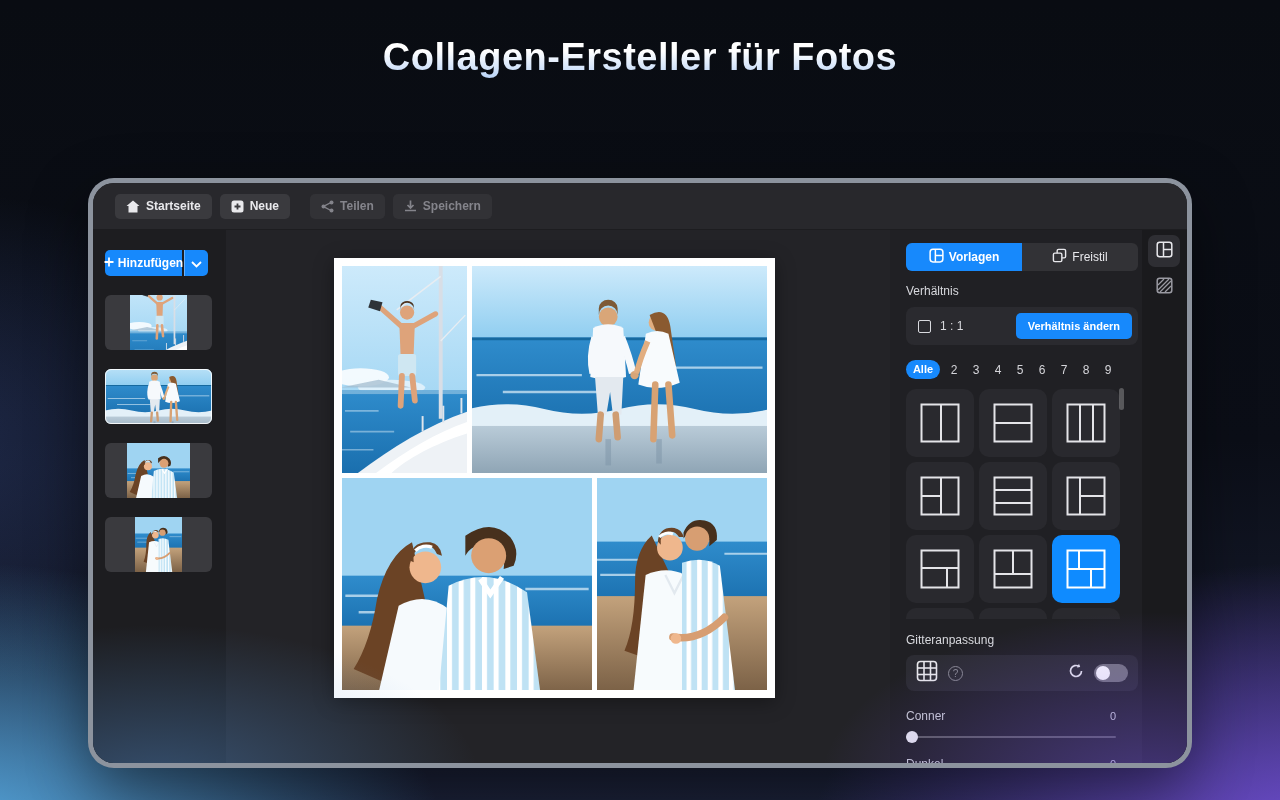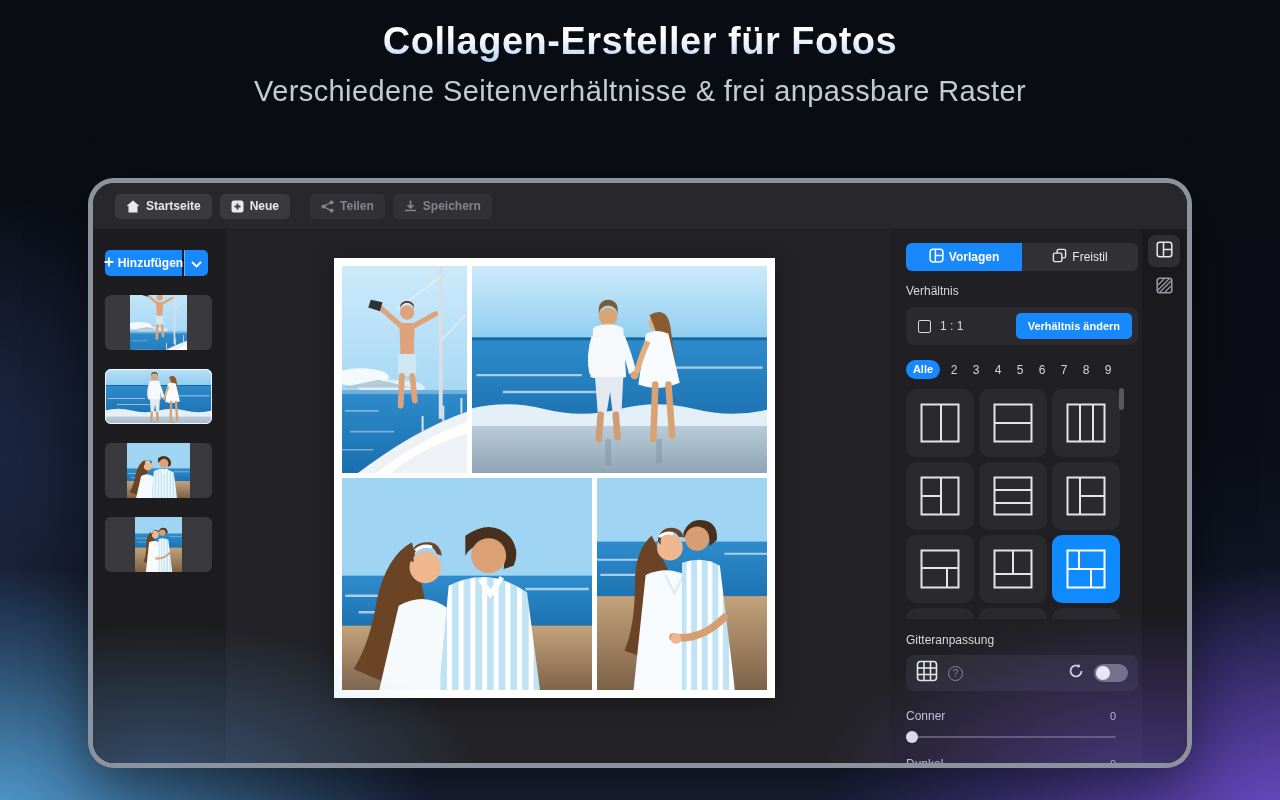--- a/index.html
+++ b/index.html
@@ -6,21 +6,21 @@
   html,body { width:1280px; height:800px; overflow:hidden; }
   body {
     font-family:"Liberation Sans", sans-serif;
     background:
       radial-gradient(900px 520px at -4% 106%, rgba(92,183,242,.95), rgba(92,183,242,0) 55%),
       radial-gradient(940px 540px at 104% 108%, rgba(123,84,232,.97), rgba(123,84,232,0) 56%),
       radial-gradient(700px 420px at -8% 55%, rgba(80,110,200,.30), rgba(80,110,200,0) 60%),
       linear-gradient(180deg,#090c12 0%,#0b0e17 55%,#1a2036 100%);
     position:relative;
   }
-  .hero { text-align:center; padding-top:20px; position:relative; z-index:2;}
+  .hero { text-align:center; padding-top:36px; position:relative; z-index:2;}
   .hero h1 {
     font-size:38px; font-weight:800; letter-spacing:.5px; color:#eef4ff;
   }
   @supports (-webkit-background-clip:text) {
     .hero h1 { background:linear-gradient(180deg,#ffffff 35%,#b7d2f7 100%);
       -webkit-background-clip:text; background-clip:text; -webkit-text-fill-color:transparent; }
   }
   .hero .sub { margin-top:12px; font-size:29px; font-weight:400; color:#c6cad3; letter-spacing:.4px; }
 
   .window {
@@ -246,21 +246,20 @@
       <circle cx="70" cy="40" r="8" fill="#d79e72"></circle>
       <path d="M60,56 q14,-5 25,2 l10,82 h-35 Z" fill="url(#stripeP)"></path>
       <path d="M88,92 q-16,16 -34,13" stroke="#d79e72" stroke-width="5" fill="none" stroke-linecap="round"></path>
       <circle cx="56" cy="106" r="3.5" fill="#efb78d"></circle>
     </symbol>
   </defs>
 </svg>
 
 <div class="hero">
   <h1>Collagen-Ersteller für Fotos</h1>
-  <div class="sub">Verschiedene Seitenverhältnisse &amp; frei anpassbare Raster</div>
 </div>
 
 <div class="window">
 
   <div class="topbar">
     <div class="tb-btn">
       <span>
           <svg width="14" height="13" viewBox="0 0 14 13">
             <path d="M7,0.5 L13.5,6 H11.5 V12.5 H2.5 V6 H0.5 Z" fill="#e9e9ec"></path>
           </svg>

